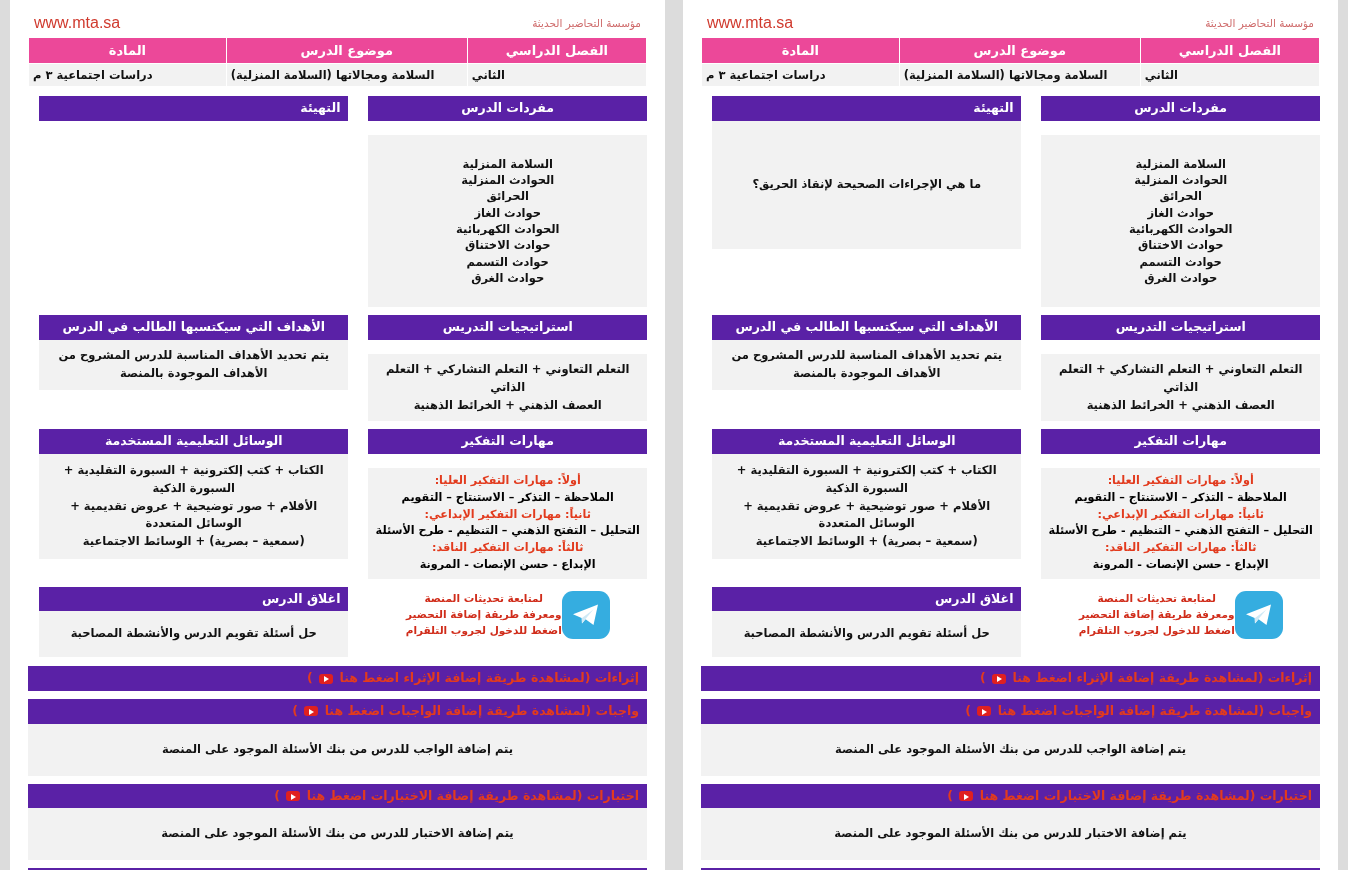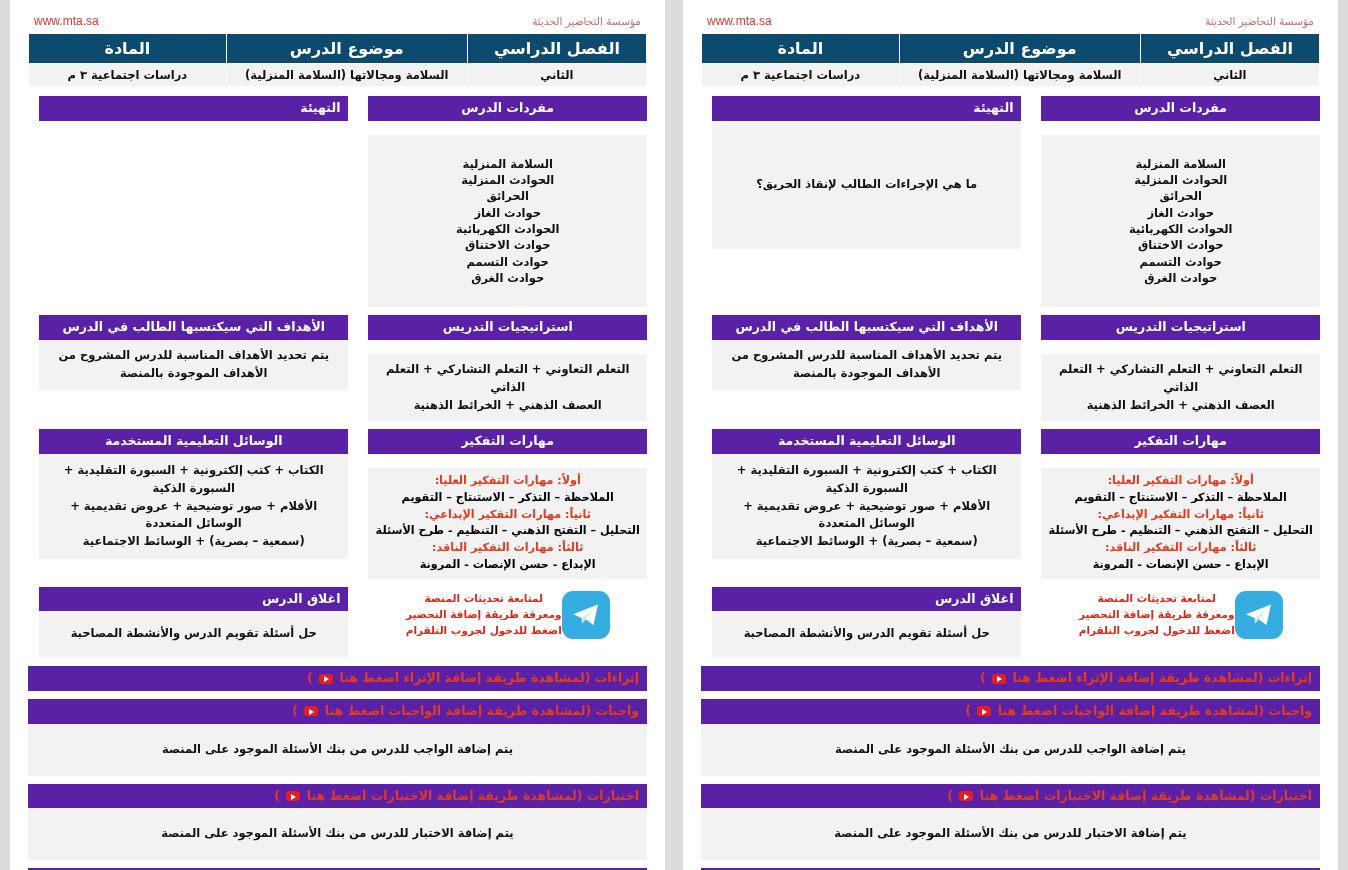--- a/index.html
+++ b/index.html
@@ -28,21 +28,21 @@
   .brandbar {
     display: flex;
     justify-content: space-between;
     align-items: center;
     padding: 0 6px 5px 6px;
     font-size: 11px;
     color: #c0392b;
     direction: rtl;
   }
   .brandbar .org { color: #cf6b6b; font-size: 10.5px; letter-spacing: .2px; }
-  .brandbar .site { color: #d03a2e; font-size: 12px; font-family: "Liberation Sans", sans-serif; direction: ltr; }
+  .brandbar .site { color: #d03a2e; font-size: 16px; font-family: "Liberation Sans", sans-serif; direction: ltr; }
   
   .hdr {
     background: #5a21a6;
     color: #ffffff;
     font-size: 12.5px;
     font-weight: bold;
     padding: 4px 8px 5px 8px;
     text-align: center;
     line-height: 1.25;
   }
@@ -70,35 +70,35 @@
     content: "";
     position: absolute;
     left: 5px; top: 2.6px;
     border-left: 5px solid #fff;
     border-top: 3px solid transparent;
     border-bottom: 3px solid transparent;
   }
   
   .infotable { width: 100%; border-collapse: collapse; margin-bottom: 9px; }
   .infotable th {
-    background: #0c4a6e;
+    background: #ec4899;
     color: #fff;
-    font-size: 16px;
+    font-size: 13px;
     font-weight: bold;
     padding: 5px 4px;
     border: 1px solid #ffffff;
     text-align: center;
   }
   .infotable td {
     background: #f2f2f2;
     font-size: 11.5px;
     font-weight: bold;
     color: #111;
     padding: 4px;
-    text-align: center;
+    text-align: left;
     border: 1px solid #ffffff;
   }
   .col-a { width: 29%; }
   .col-b { width: 39%; }
   .col-c { width: 32%; }
   
   .duo { display: flex; gap: 20px; margin-bottom: 8px; align-items: flex-start; }
   .duo > .cell { display: flex; flex-direction: column; }
   .duo-1 .cell-right { width: 50%; }
   .duo-1 .cell-left  { width: 45%; gap: 14px; }
@@ -165,21 +165,21 @@
           <div>الحرائق</div>
           <div>حوادث الغاز</div>
           <div>الحوادث الكهربائية</div>
           <div>حوادث الاختناق</div>
           <div>حوادث التسمم</div>
           <div>حوادث الغرق</div>
         </div>
       </div>
       <div class="cell cell-right">
         <div class="hdr rt">التهيئة</div>
-        <div class="body tall">ما هي الإجراءات الطالب لإنقاذ الحريق؟</div>
+        <div class="body tall">ما هي الإجراءات الصحيحة لإنقاذ الحريق؟</div>
       </div>
     </div>
 
     <div class="duo duo-1">
       <div class="cell cell-left">
         <div class="hdr">استراتيجيات التدريس</div>
         <div class="body">
           <div>التعلم التعاوني + التعلم التشاركي + التعلم الذاتي</div>
           <div>العصف الذهني + الخرائط الذهنية</div>
         </div>

